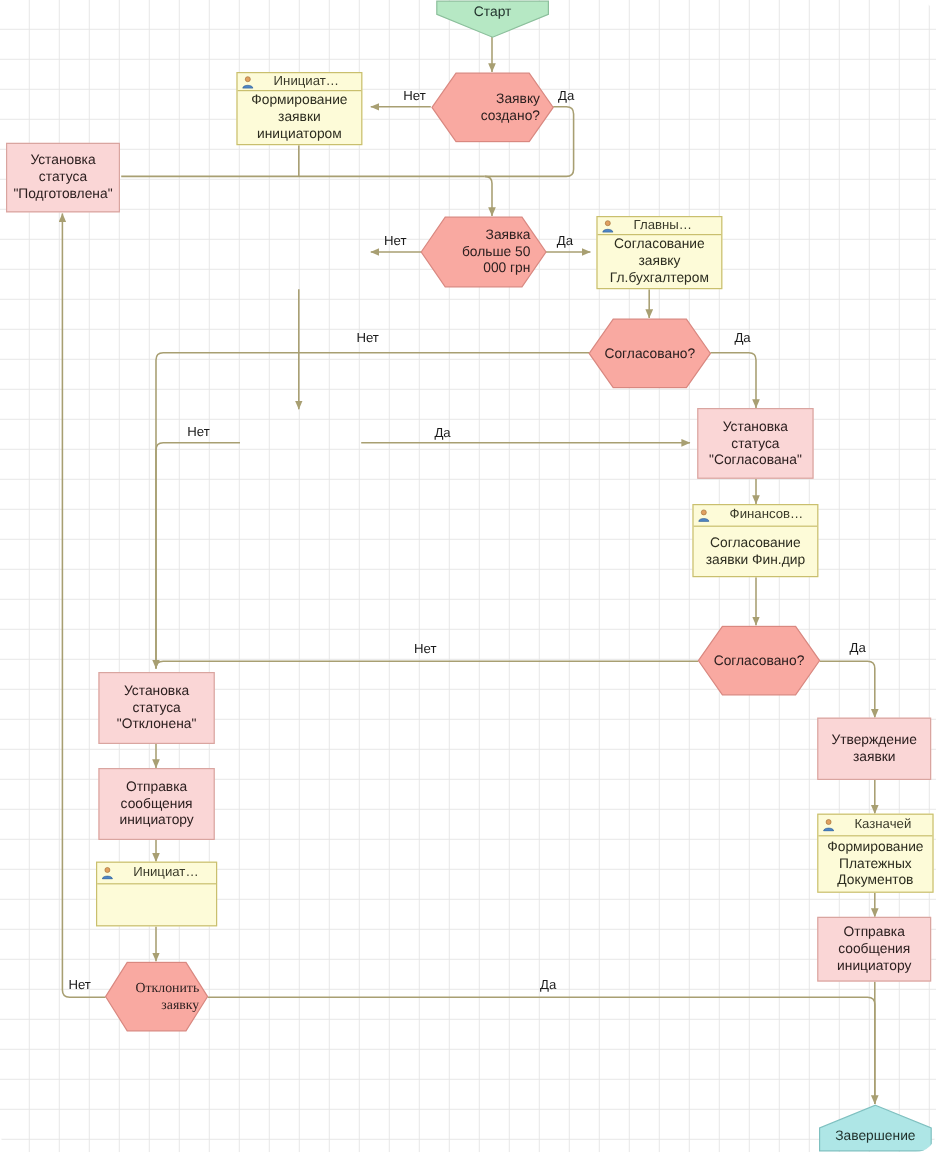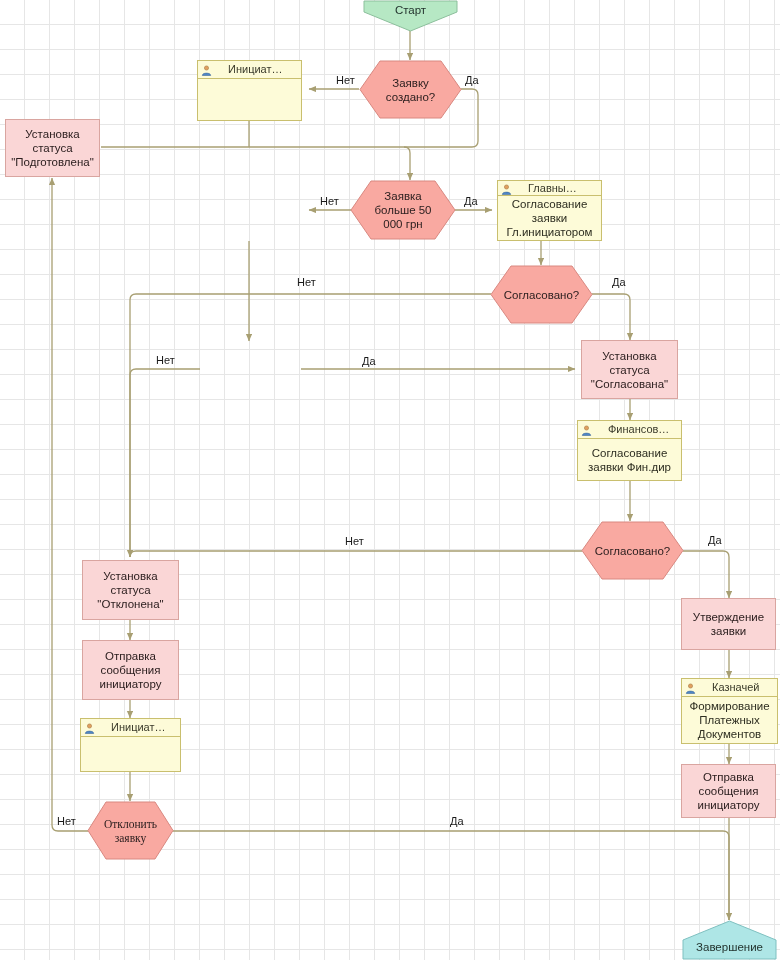--- a/index.html
+++ b/index.html
@@ -12,20 +12,21 @@
     width: 780px;
     height: 960px;
     background-color: #ffffff;
     background-image:
       linear-gradient(to right, #e6e6e6 1px, transparent 1px),
       linear-gradient(to bottom, #e6e6e6 1px, transparent 1px);
     background-size: 25px 25px;
     background-position: -1px -1px;
     overflow: hidden;
     font-family: "Liberation Sans", sans-serif;
+    border-radius: 17px;
   }
   #edge-layer {
     position: absolute;
     left: 0; top: 0;
     width: 780px; height: 960px;
     pointer-events: none;
   }
   .node {
     position: absolute;
     box-sizing: border-box;
@@ -85,21 +86,21 @@
     display: flex;
     align-items: center;
     justify-content: center;
   }
   .decision svg {
     position: absolute;
     left: 0; top: 0;
   }
   .decision .dec-label {
     position: relative;
-    text-align: center;
+    text-align: right;
     font-size: 11.5px;
     color: #2d2020;
     line-height: 14px;
     z-index: 2;
     padding: 0 12px;
   }
   
   .terminator {
     position: absolute;
   }
@@ -237,20 +238,21 @@
   <div class="node task" style="left:197px; top:60px; width:105px; height:61px;">
     <div class="task-header">
       <span class="user-icon">
         <svg viewBox="0 0 11 11" width="11" height="11">
           <circle cx="5.5" cy="3" r="2.1" fill="#e0a060" stroke="#9a6a30" stroke-width="0.5"></circle>
           <path d="M1.3,10.5 C1.3,7.3 9.7,7.3 9.7,10.5 Z" fill="#4f86c6" stroke="#2c5a90" stroke-width="0.5"></path>
         </svg>
       </span>
       <span>Инициат…</span>
     </div>
+    <div class="task-body">Формирование заявки инициатором</div>
   </div>
 
   <div class="node process" style="left:5px; top:119px; width:95px; height:58px;">
     <span>Установка статуса "Подготовлена"</span>
   </div>
 
   <div class="node decision" style="left:350px; top:180px; width:106px; height:60px;">
     <svg width="106" height="60">
       <polygon points="1,30 21,1 85,1 105,30 85,59 21,59" fill="#f9a9a1" stroke="#d98880" stroke-width="1"></polygon>
     </svg>
@@ -261,21 +263,21 @@
   <div class="node task" style="left:497px; top:180px; width:105px; height:61px;">
     <div class="task-header">
       <span class="user-icon">
         <svg viewBox="0 0 11 11" width="11" height="11">
           <circle cx="5.5" cy="3" r="2.1" fill="#e0a060" stroke="#9a6a30" stroke-width="0.5"></circle>
           <path d="M1.3,10.5 C1.3,7.3 9.7,7.3 9.7,10.5 Z" fill="#4f86c6" stroke="#2c5a90" stroke-width="0.5"></path>
         </svg>
       </span>
       <span>Главны…</span>
     </div>
-    <div class="task-body">Согласование заявки Гл.инициатором</div>
+    <div class="task-body">Согласование заявку Гл.бухгалтером</div>
   </div>
 
   <div class="node decision" style="left:490px; top:265px; width:103px; height:59px;">
     <svg width="103" height="59">
       <polygon points="1,29.5 21,1 82,1 102,29.5 82,58 21,58" fill="#f9a9a1" stroke="#d98880" stroke-width="1"></polygon>
     </svg>
     <div class="dec-label">Согласовано?</div>
   </div>
 
 

